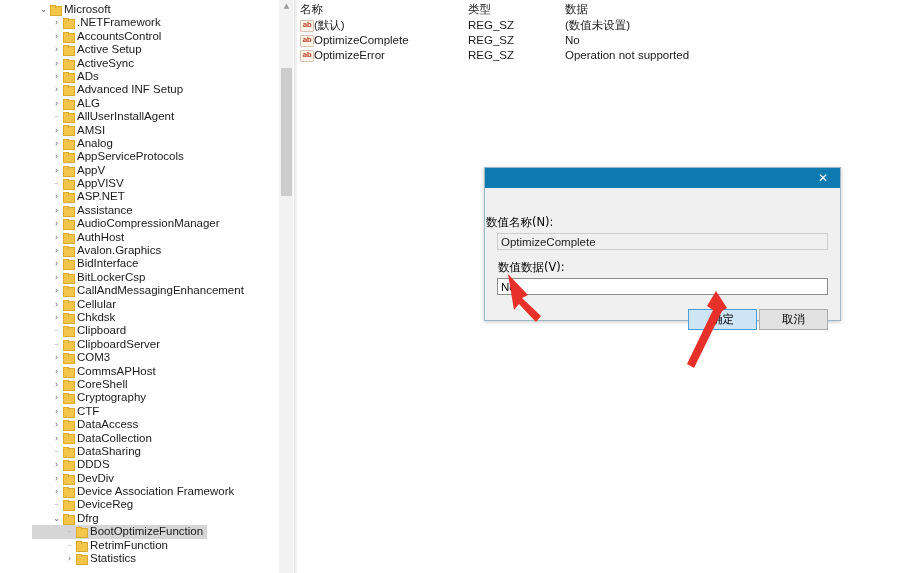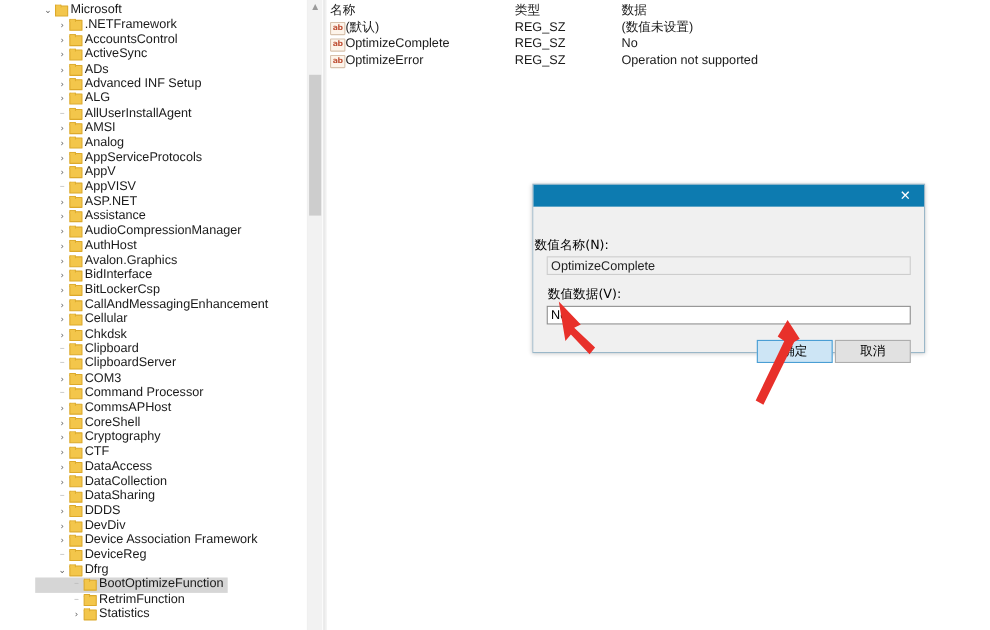--- a/index.html
+++ b/index.html
@@ -307,20 +307,21 @@
   }
 </style>
 </head>
 <body>
 
 <div id="tree-pane">
   <div id="tree-list">
       <div class="tree-row"><span class="rowinner ind0"><span class="twisty">⌄</span><span class="folder"></span><span class="tlabel">Microsoft</span></span></div>
       <div class="tree-row"><span class="rowinner ind1"><span class="twisty">›</span><span class="folder"></span><span class="tlabel">.NETFramework</span></span></div>
       <div class="tree-row"><span class="rowinner ind1"><span class="twisty">›</span><span class="folder"></span><span class="tlabel">AccountsControl</span></span></div>
+      <div class="tree-row"><span class="rowinner ind1"><span class="twisty">›</span><span class="folder"></span><span class="tlabel">Active Setup</span></span></div>
       <div class="tree-row"><span class="rowinner ind1"><span class="twisty">›</span><span class="folder"></span><span class="tlabel">ActiveSync</span></span></div>
       <div class="tree-row"><span class="rowinner ind1"><span class="twisty">›</span><span class="folder"></span><span class="tlabel">ADs</span></span></div>
       <div class="tree-row"><span class="rowinner ind1"><span class="twisty">›</span><span class="folder"></span><span class="tlabel">Advanced INF Setup</span></span></div>
       <div class="tree-row"><span class="rowinner ind1"><span class="twisty">›</span><span class="folder"></span><span class="tlabel">ALG</span></span></div>
       <div class="tree-row"><span class="rowinner ind1"><span class="twisty none">–</span><span class="folder"></span><span class="tlabel">AllUserInstallAgent</span></span></div>
       <div class="tree-row"><span class="rowinner ind1"><span class="twisty">›</span><span class="folder"></span><span class="tlabel">AMSI</span></span></div>
       <div class="tree-row"><span class="rowinner ind1"><span class="twisty">›</span><span class="folder"></span><span class="tlabel">Analog</span></span></div>
       <div class="tree-row"><span class="rowinner ind1"><span class="twisty">›</span><span class="folder"></span><span class="tlabel">AppServiceProtocols</span></span></div>
       <div class="tree-row"><span class="rowinner ind1"><span class="twisty">›</span><span class="folder"></span><span class="tlabel">AppV</span></span></div>
       <div class="tree-row"><span class="rowinner ind1"><span class="twisty none">–</span><span class="folder"></span><span class="tlabel">AppVISV</span></span></div>
@@ -330,21 +331,20 @@
       <div class="tree-row"><span class="rowinner ind1"><span class="twisty">›</span><span class="folder"></span><span class="tlabel">AuthHost</span></span></div>
       <div class="tree-row"><span class="rowinner ind1"><span class="twisty">›</span><span class="folder"></span><span class="tlabel">Avalon.Graphics</span></span></div>
       <div class="tree-row"><span class="rowinner ind1"><span class="twisty">›</span><span class="folder"></span><span class="tlabel">BidInterface</span></span></div>
       <div class="tree-row"><span class="rowinner ind1"><span class="twisty">›</span><span class="folder"></span><span class="tlabel">BitLockerCsp</span></span></div>
       <div class="tree-row"><span class="rowinner ind1"><span class="twisty">›</span><span class="folder"></span><span class="tlabel">CallAndMessagingEnhancement</span></span></div>
       <div class="tree-row"><span class="rowinner ind1"><span class="twisty">›</span><span class="folder"></span><span class="tlabel">Cellular</span></span></div>
       <div class="tree-row"><span class="rowinner ind1"><span class="twisty">›</span><span class="folder"></span><span class="tlabel">Chkdsk</span></span></div>
       <div class="tree-row"><span class="rowinner ind1"><span class="twisty none">–</span><span class="folder"></span><span class="tlabel">Clipboard</span></span></div>
       <div class="tree-row"><span class="rowinner ind1"><span class="twisty none">–</span><span class="folder"></span><span class="tlabel">ClipboardServer</span></span></div>
       <div class="tree-row"><span class="rowinner ind1"><span class="twisty">›</span><span class="folder"></span><span class="tlabel">COM3</span></span></div>
-      <div class="tree-row"><span class="rowinner ind1"><span class="twisty none">–</span><span class="folder"></span><span class="tlabel">Command Processor</span></span></div>
       <div class="tree-row"><span class="rowinner ind1"><span class="twisty">›</span><span class="folder"></span><span class="tlabel">CommsAPHost</span></span></div>
       <div class="tree-row"><span class="rowinner ind1"><span class="twisty">›</span><span class="folder"></span><span class="tlabel">CoreShell</span></span></div>
       <div class="tree-row"><span class="rowinner ind1"><span class="twisty">›</span><span class="folder"></span><span class="tlabel">Cryptography</span></span></div>
       <div class="tree-row"><span class="rowinner ind1"><span class="twisty">›</span><span class="folder"></span><span class="tlabel">CTF</span></span></div>
       <div class="tree-row"><span class="rowinner ind1"><span class="twisty">›</span><span class="folder"></span><span class="tlabel">DataAccess</span></span></div>
       <div class="tree-row"><span class="rowinner ind1"><span class="twisty">›</span><span class="folder"></span><span class="tlabel">DataCollection</span></span></div>
       <div class="tree-row"><span class="rowinner ind1"><span class="twisty none">–</span><span class="folder"></span><span class="tlabel">DataSharing</span></span></div>
       <div class="tree-row"><span class="rowinner ind1"><span class="twisty">›</span><span class="folder"></span><span class="tlabel">DDDS</span></span></div>
       <div class="tree-row"><span class="rowinner ind1"><span class="twisty">›</span><span class="folder"></span><span class="tlabel">DevDiv</span></span></div>
       <div class="tree-row"><span class="rowinner ind1"><span class="twisty">›</span><span class="folder"></span><span class="tlabel">Device Association Framework</span></span></div>

